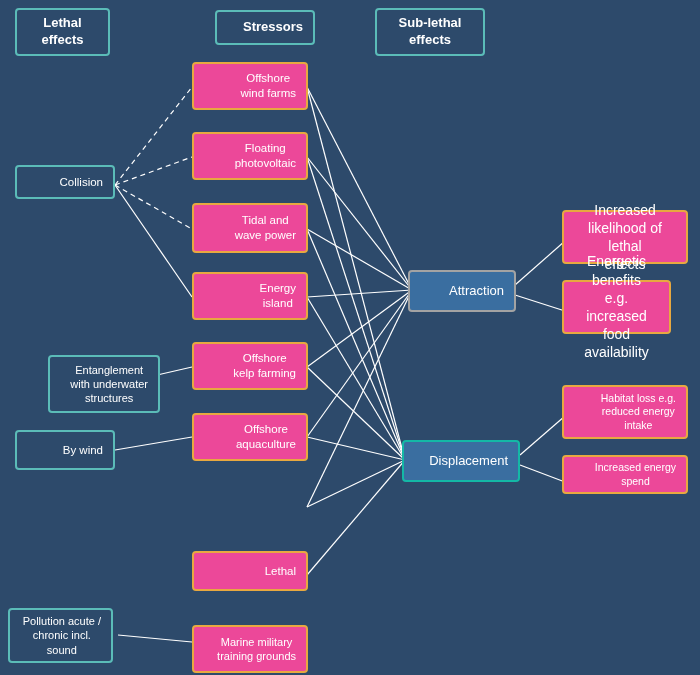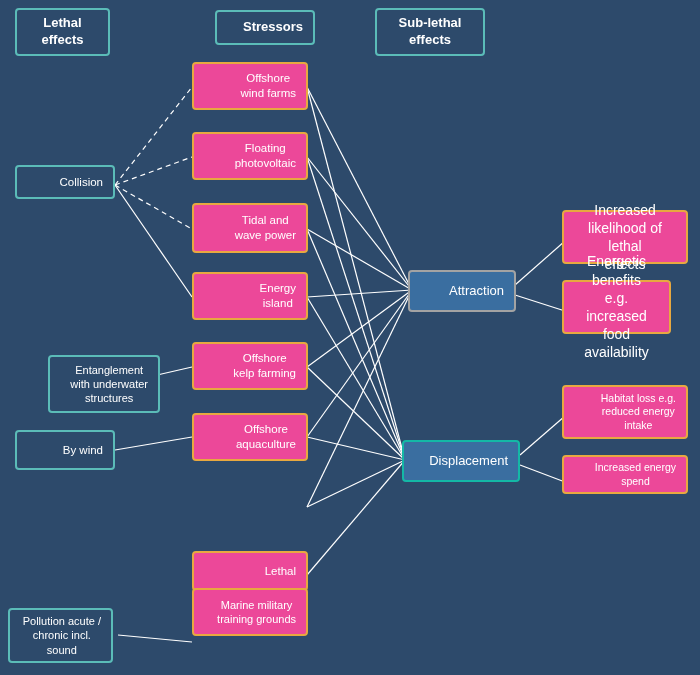--- a/index.html
+++ b/index.html
@@ -156,21 +156,21 @@
   </div>
   <div class="node node-orange" style="left:192px; top:342px; width:116px; height:48px;">
     <span>Offshore<br>kelp farming</span>
   </div>
   <div class="node node-orange" style="left:192px; top:413px; width:116px; height:48px;">
     <span>Offshore<br>aquaculture</span>
   </div>
   <div class="node node-orange" style="left:192px; top:551px; width:116px; height:40px;">
     <span>Lethal</span>
   </div>
-  <div class="node node-orange" style="left:192px; top:588px; width:116px; height:48px; font-size:11px;">
+  <div class="node node-orange" style="left:192px; top:625px; width:116px; height:48px; font-size:11px;">
     <span>Marine military<br>training grounds</span>
   </div>
 
   <div class="node node-blue-filled" style="left:408px; top:270px; width:108px; height:42px; background:#3a6ea0; border:2px solid #a3a3a3; font-size:13px;">
     <span>Attraction</span>
   </div>
   <div class="node node-blue-filled" style="left:402px; top:440px; width:118px; height:42px; background:#3a6ea0; border:2px solid #14b8a6; font-size:13px;">
     <span>Displacement</span>
   </div>
 

